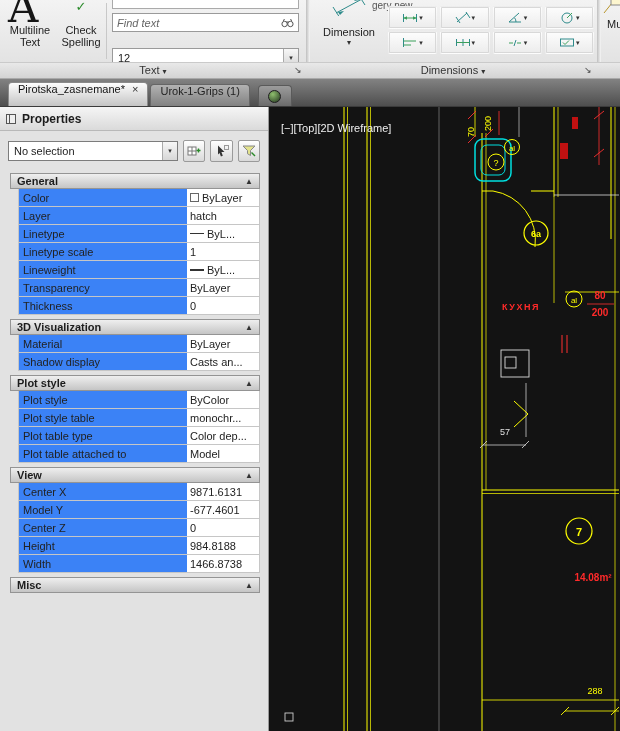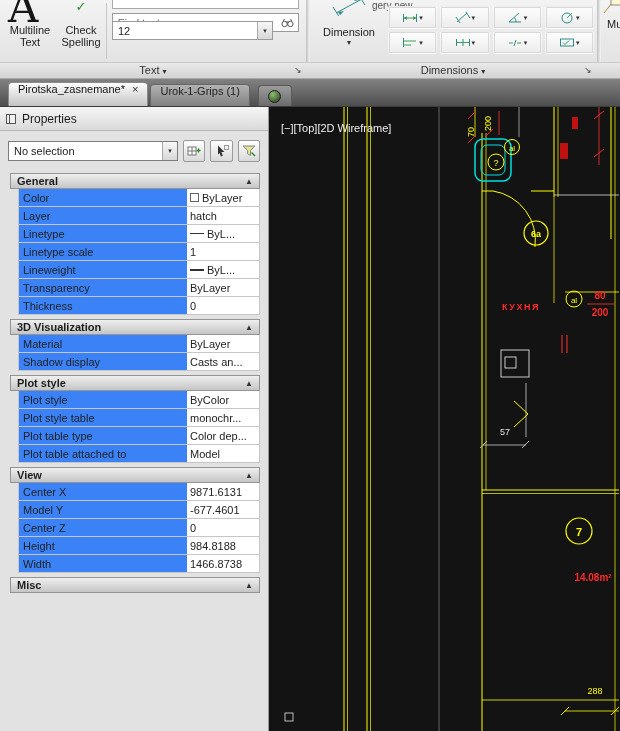--- a/index.html
+++ b/index.html
@@ -11,21 +11,21 @@
   .vsep{position:absolute;top:3px;bottom:3px;width:1px;background:#c8c8c8}
   .panel-gap{position:absolute;top:0;bottom:0;width:4px;background:linear-gradient(90deg,#bfbfbf,#f6f6f6)}
   .mt-icon{position:absolute;left:8px;top:-17px;font-family:"DejaVu Serif",serif;font-size:42px;color:#161616}
   .rlabel{position:absolute;font-size:11px;line-height:12px;text-align:center;color:#222}
   .cs-icon{position:absolute;left:66px;top:-8px;width:30px;text-align:center}
   .cs-abc{font-size:9px;font-weight:bold;color:#c22;letter-spacing:.5px;display:block}
   .cs-chk{font-size:13px;color:#2a8a2a;display:block;margin-top:-3px}
   .topstrip{position:absolute;left:112px;top:0;width:187px;height:9px;background:#fff;border:1px solid #aaa;border-top:none}
   .find-box{position:absolute;left:112px;top:13px;width:187px;height:19px;background:#fff;border:1px solid #9a9a9a;display:flex;align-items:center;padding:0 4px}
   .find-ph{flex:1;color:#666;font-style:italic}
-  .size-combo{position:absolute;left:112px;top:21px;width:161px;height:19px;background:#fff;border:1px solid #9a9a9a;display:flex;align-items:center}
+  .size-combo{position:absolute;left:112px;top:48px;width:187px;height:19px;background:#fff;border:1px solid #9a9a9a;display:flex;align-items:center}
   .combo-val{flex:1;padding-left:5px}
   .combo-btn{width:15px;height:100%;border-left:1px solid #aaa;background:linear-gradient(#f7f7f7,#d7d7d7);display:flex;align-items:center;justify-content:center;font-size:7px;color:#333}
   .dim-btn{position:absolute;left:318px;top:0;width:62px;height:60px;text-align:center}
   .dim-btn-icon{margin-top:-6px}
   .dim-btn-label{font-size:11px;margin-top:8px}
   .dim-btn-arrow{font-size:8px;color:#333;line-height:9px}
   .partial-top{position:absolute;left:372px;top:0;font-size:10px;color:#555}
   .dim-tools{position:absolute;left:388px;top:6px;width:206px;height:48px;display:grid;grid-template-columns:repeat(4,1fr);grid-template-rows:1fr 1fr;gap:2px 3px}
   .dtool{display:flex;align-items:center;justify-content:center;gap:1px;border:1px solid transparent;border-radius:2px;background:linear-gradient(#fdfdfd,#ececec);box-shadow:0 0 0 1px #d8d8d8 inset}
   .dtool .da{font-size:7px;color:#333}
@@ -45,21 +45,21 @@
   .tab.inactive{background:linear-gradient(#b2b2b2,#818181);color:#222;border:1px solid #666;border-bottom:none;height:22px}
   .tab-close{margin-left:7px;font-size:11px;color:#333}
   .mini-tab{width:34px;height:21px;margin-left:6px;border-radius:4px 4px 0 0;background:linear-gradient(#9c9c9c,#6b6b6b);border:1px solid #5a5a5a;border-bottom:none;display:flex;align-items:center;justify-content:center}
   .mini-tab .orb{width:13px;height:13px;border-radius:50%;background:radial-gradient(circle at 35% 30%,#8fbf6e,#23351f);border:1px solid #1d1d1d}
 
   
   .main{display:flex;height:624px;background:#131313}
 
   
   .palette{width:269px;min-width:269px;background:#e2e2e2;border-right:1px solid #9a9a9a;overflow:hidden}
-  .palette-title{height:24px;display:flex;align-items:center;gap:6px;padding:0 6px;background:linear-gradient(#f5f5f5,#dadada);border-bottom:1px solid #b8b8b8;font-weight:normal;font-size:12px;color:#1c1c1c}
+  .palette-title{height:24px;display:flex;align-items:center;gap:6px;padding:0 6px;background:linear-gradient(#f5f5f5,#dadada);border-bottom:1px solid #b8b8b8;font-weight:bold;font-size:12px;color:#1c1c1c}
   .selector-row{height:40px;display:flex;align-items:center;gap:5px;padding:0 8px}
   .selection-combo{width:184px;height:20px;background:#fff;border:1px solid #7c7c7c;display:flex;align-items:center}
   .mini-btn{width:24px;height:22px;border:1px solid #9a9a9a;border-radius:2px;background:linear-gradient(#ffffff,#d9d9d9);display:flex;align-items:center;justify-content:center}
   .section{margin:2px 8px 4px 10px}
   .section-header{height:16px;background:linear-gradient(#efefef,#c5c5c5);border:1px solid #949494;display:flex;align-items:center;justify-content:space-between;padding:0 6px;font-weight:bold;color:#1c1c1c}
   .sh-arrow{font-size:8px;color:#333}
   .section-rows{margin-left:8px}
   .prow{display:flex;height:18px;border:1px solid #c6c6c6;border-top:none;background:#fff}
   .plabel{width:168px;background:#3b82f6;display:flex;align-items:center;padding-left:4px;border-right:1px solid #3b82f6;overflow:hidden;white-space:nowrap}
   .pvalue{flex:1;background:#fff;display:flex;align-items:center;padding-left:3px;gap:3px;overflow:hidden;white-space:nowrap}

